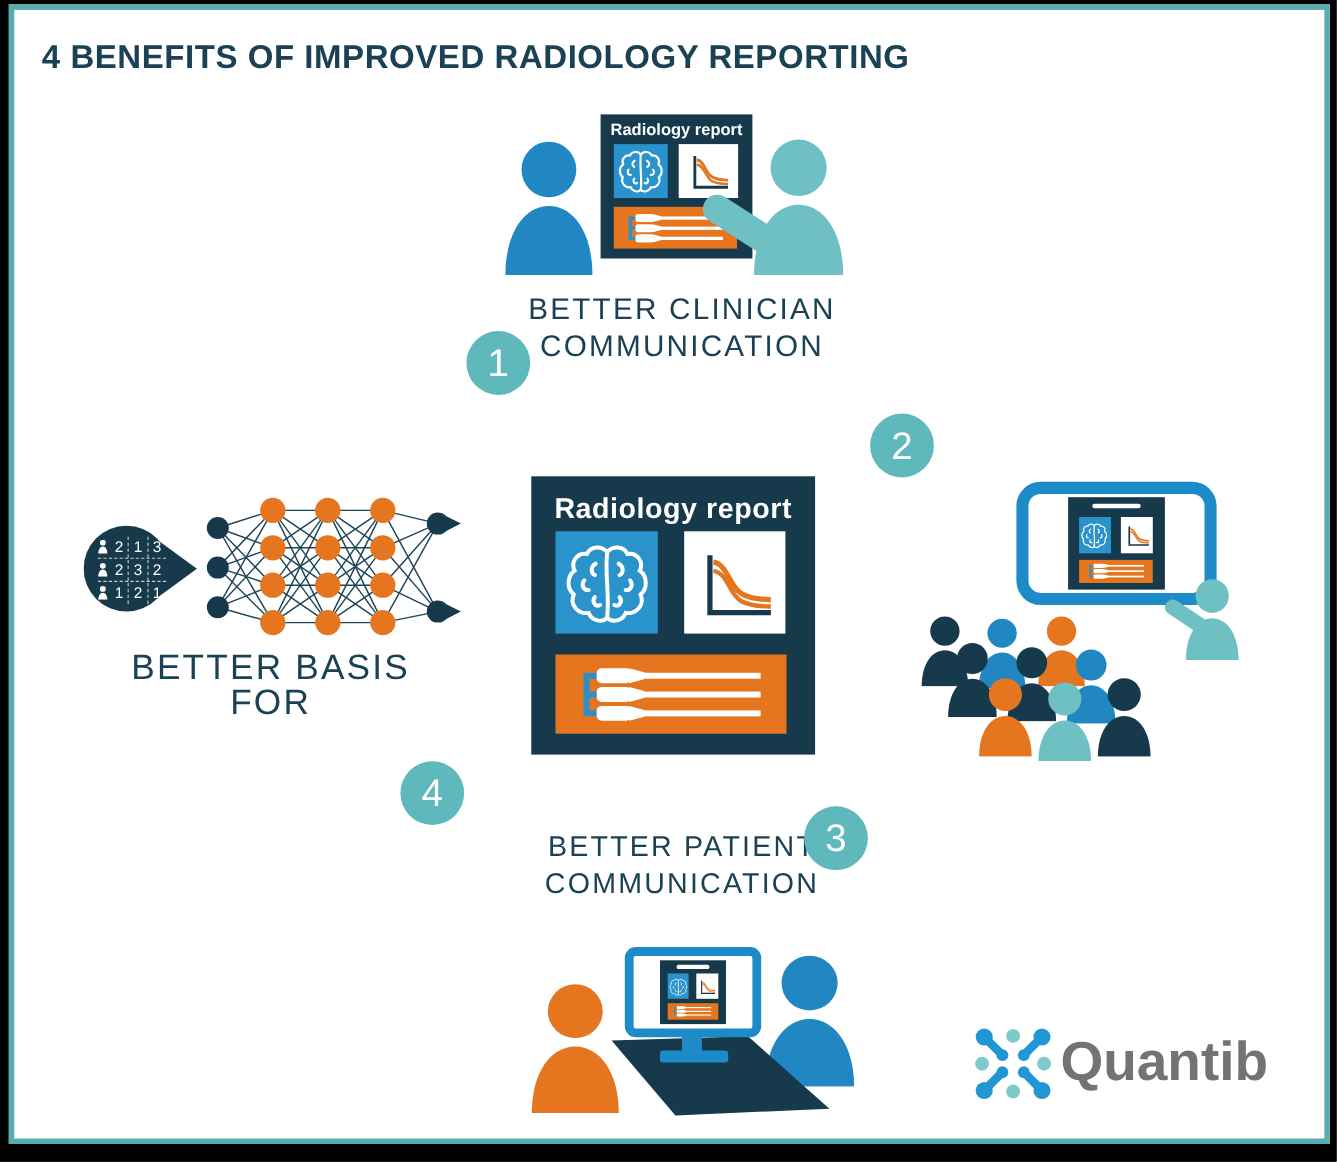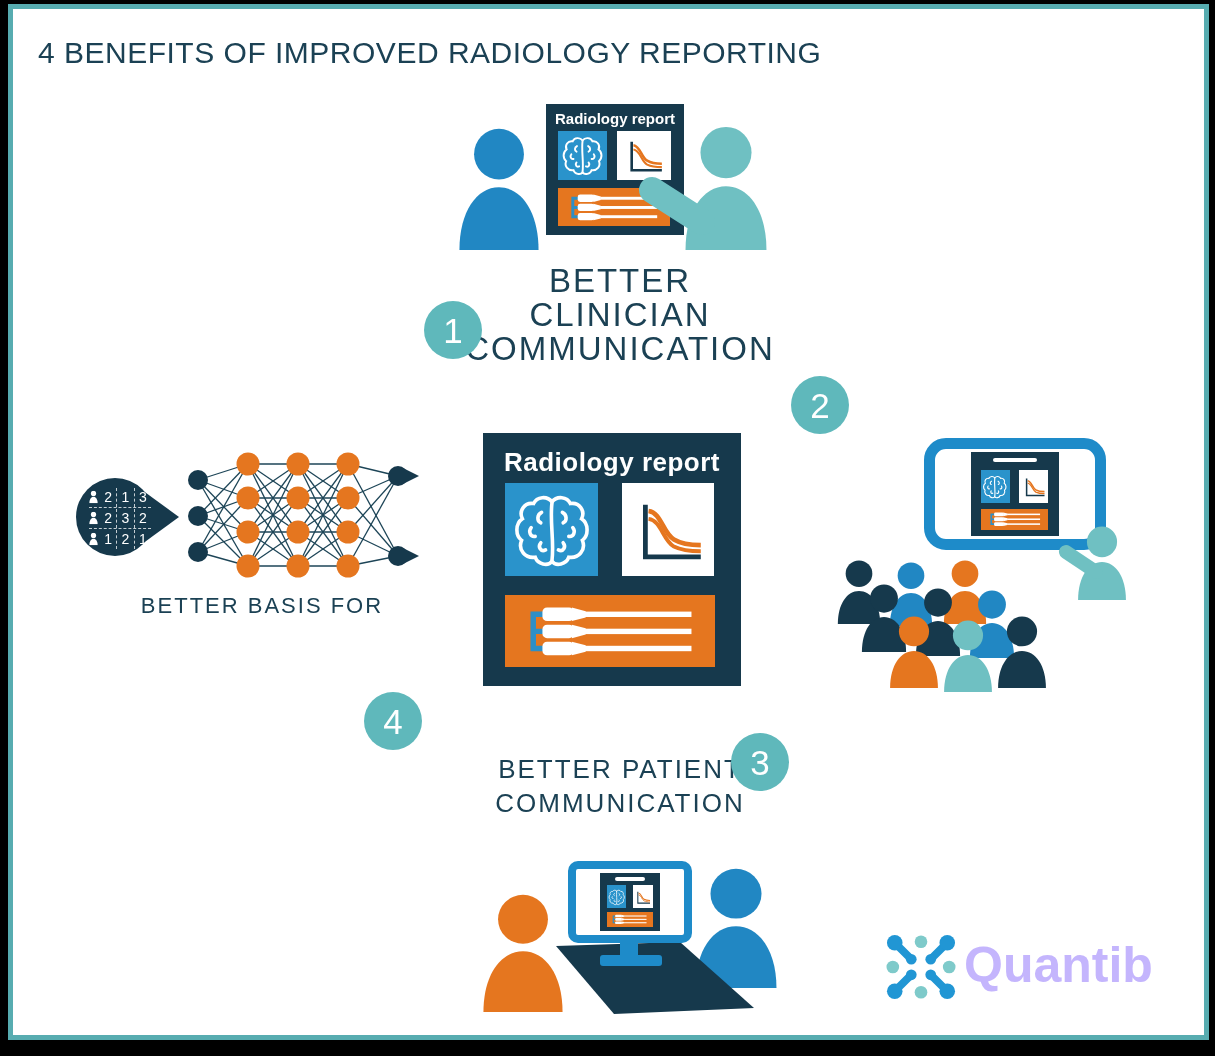--- a/index.html
+++ b/index.html
@@ -9,21 +9,21 @@
         border:5px solid #57acb0;box-sizing:border-box;}
   
   .abs{position:absolute;}
   .person{position:absolute;}
   .arm{position:absolute;overflow:visible;}
   .num-circle{position:absolute;width:58px;height:58px;border-radius:50%;background:#5fb8bb;
               color:#fff;display:flex;align-items:center;justify-content:center;
               font-size:35px;font-weight:300;line-height:1;}
   .benefit-label{position:absolute;text-align:center;color:#1b4154;font-size:26px;
                  letter-spacing:2px;line-height:34px;font-weight:400;}
-  .page-title{position:absolute;left:38px;top:36px;margin:0;font-size:30px;font-weight:normal;
+  .page-title{position:absolute;left:38px;top:36px;margin:0;font-size:30px;font-weight:bold;
               letter-spacing:.5px;color:#1b4154;white-space:nowrap;}
   
   .s1-card{position:absolute;left:546px;top:104px;width:138px;height:131px;background:#16394c;}
   .s1-card-title{position:absolute;left:0;right:0;top:6px;text-align:center;color:#fff;
                  font-size:15px;font-weight:bold;}
   .s1-sq{position:absolute;top:27px;height:49px;}
   .s1-blue{left:12px;width:49px;background:#2a93cb;}
   .s1-white{left:71px;width:54px;background:#fff;}
   .s1-sq svg{position:absolute;inset:6%;width:88%;height:88%;}
   .s1-bars{position:absolute;left:12px;top:84px;width:112px;height:38px;background:#e5761f;}
@@ -59,21 +59,21 @@
   .monitor .mini-card{width:60px;height:58px;}
   
   .algo-table{position:absolute;left:89px;top:487px;width:62px;color:#fff;}
   .algo-row{display:flex;align-items:center;height:20px;}
   .algo-row + .algo-row{border-top:1px dashed rgba(255,255,255,.75);}
   .algo-person{width:9px;height:14px;color:#fff;margin-right:2px;flex:none;}
   .algo-cell{flex:1;text-align:center;font-size:14px;line-height:19px;}
   .algo-cell + .algo-cell{border-left:1px dashed rgba(255,255,255,.75);}
   
   .logo-text{position:absolute;left:964px;top:936px;font-size:50px;font-weight:bold;
-             color:#c4b5fd;letter-spacing:0;}
+             color:#737373;letter-spacing:0;}
 </style>
 </head>
 <body>
 
 <svg width="0" height="0" style="position:absolute">
   <defs>
     <symbol id="sym-person" viewBox="0 0 100 140">
       <circle cx="50" cy="30" r="29" fill="currentColor"></circle>
       <path d="M4 140 C4 96 24 68 50 68 C76 68 96 96 96 140 Z" fill="currentColor"></path>
     </symbol>
@@ -139,21 +139,21 @@
     </div>
   </div>
 
   <svg class="person" style="left:682px;top:126px;width:88px;height:124px;color:#6fc0c2" viewBox="0 0 100 140" preserveAspectRatio="none">
       <use href="#sym-person"></use>
     </svg>
   <svg class="arm" style="left:636px;top:168px;width:78px;height:66px" viewBox="0 0 78 66">
     <path d="M66 54 L16 22" stroke="#6fc0c2" stroke-width="26" stroke-linecap="round" fill="none"></path>
   </svg>
 
-  <div class="benefit-label" style="left:455px;top:264px;width:330px;font-size:33px">
+  <div class="benefit-label" style="left:455px;top:264px;width:330px;font-size:27px">
     <div>BETTER CLINICIAN</div>
     <div>COMMUNICATION</div>
   </div>
   <div class="num-circle" style="left:424px;top:301px">1</div>
 
   <div class="big-card">
     <div class="big-card-title">Radiology report</div>
     <div class="big-sq big-blue">
       <svg viewBox="0 0 100 100">
           <use href="#sym-brain"></use>
@@ -329,21 +329,21 @@
       <circle cx="162" cy="12" r="11.5" fill="#e5761f"></circle>
       <circle cx="162" cy="46" r="11.5" fill="#e5761f"></circle>
       <circle cx="162" cy="80" r="11.5" fill="#e5761f"></circle>
       <circle cx="162" cy="114" r="11.5" fill="#e5761f"></circle>
       <circle cx="212" cy="24" r="10" fill="#16394c"></circle>
       <polygon points="217,16 233,24 217,32" fill="#16394c"></polygon>
       <circle cx="212" cy="104" r="10" fill="#16394c"></circle>
       <polygon points="217,96 233,104 217,112" fill="#16394c"></polygon>
     </svg>
 
-  <div class="benefit-label" style="left:102px;top:590px;width:320px;font-size:22px;line-height:32px">
+  <div class="benefit-label" style="left:86px;top:590px;width:320px;font-size:32px;line-height:32px">
     <div>BETTER BASIS FOR</div>
   </div>
   <div class="num-circle" style="left:364px;top:692px">4</div>
 
   <div class="benefit-label" style="left:470px;top:752px;width:300px;font-size:26px">
     <div>BETTER PATIENT</div>
     <div>COMMUNICATION</div>
   </div>
   <div class="num-circle" style="left:731px;top:733px">3</div>
 

